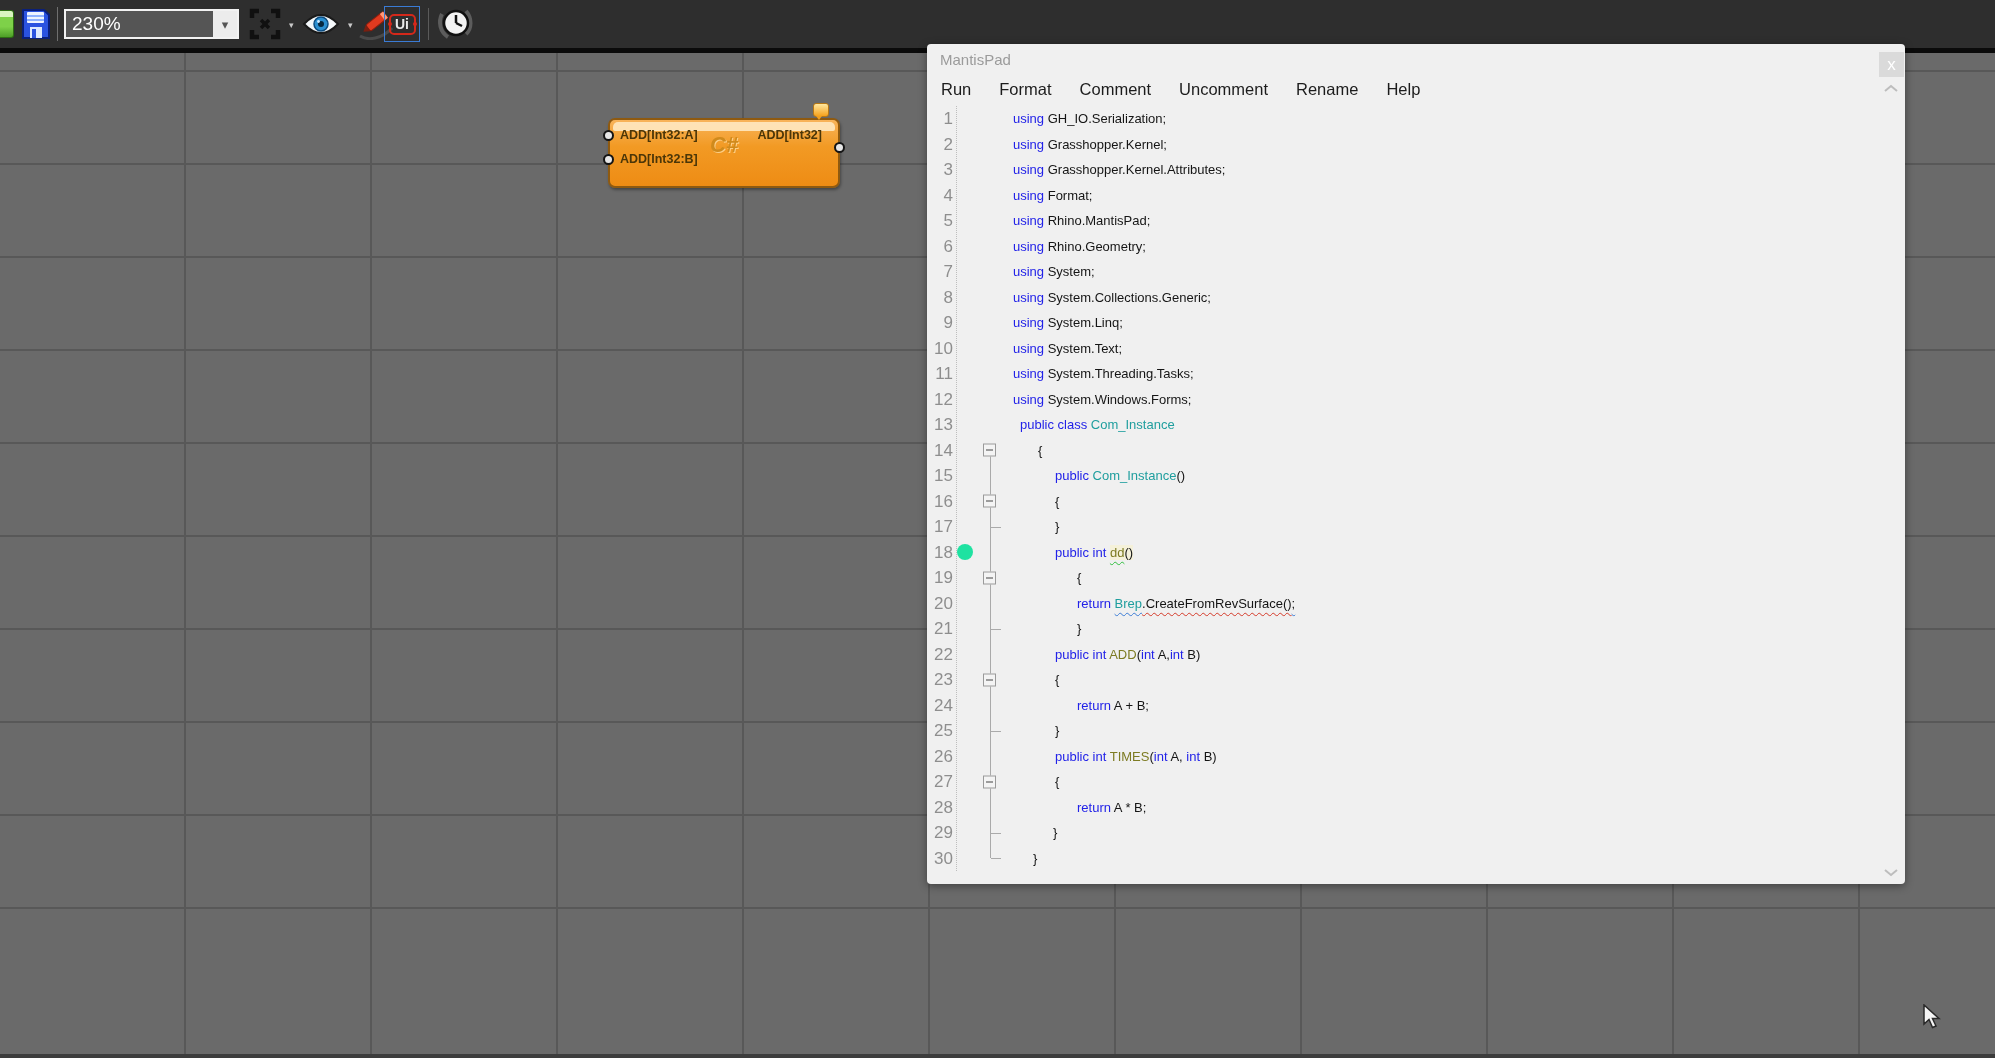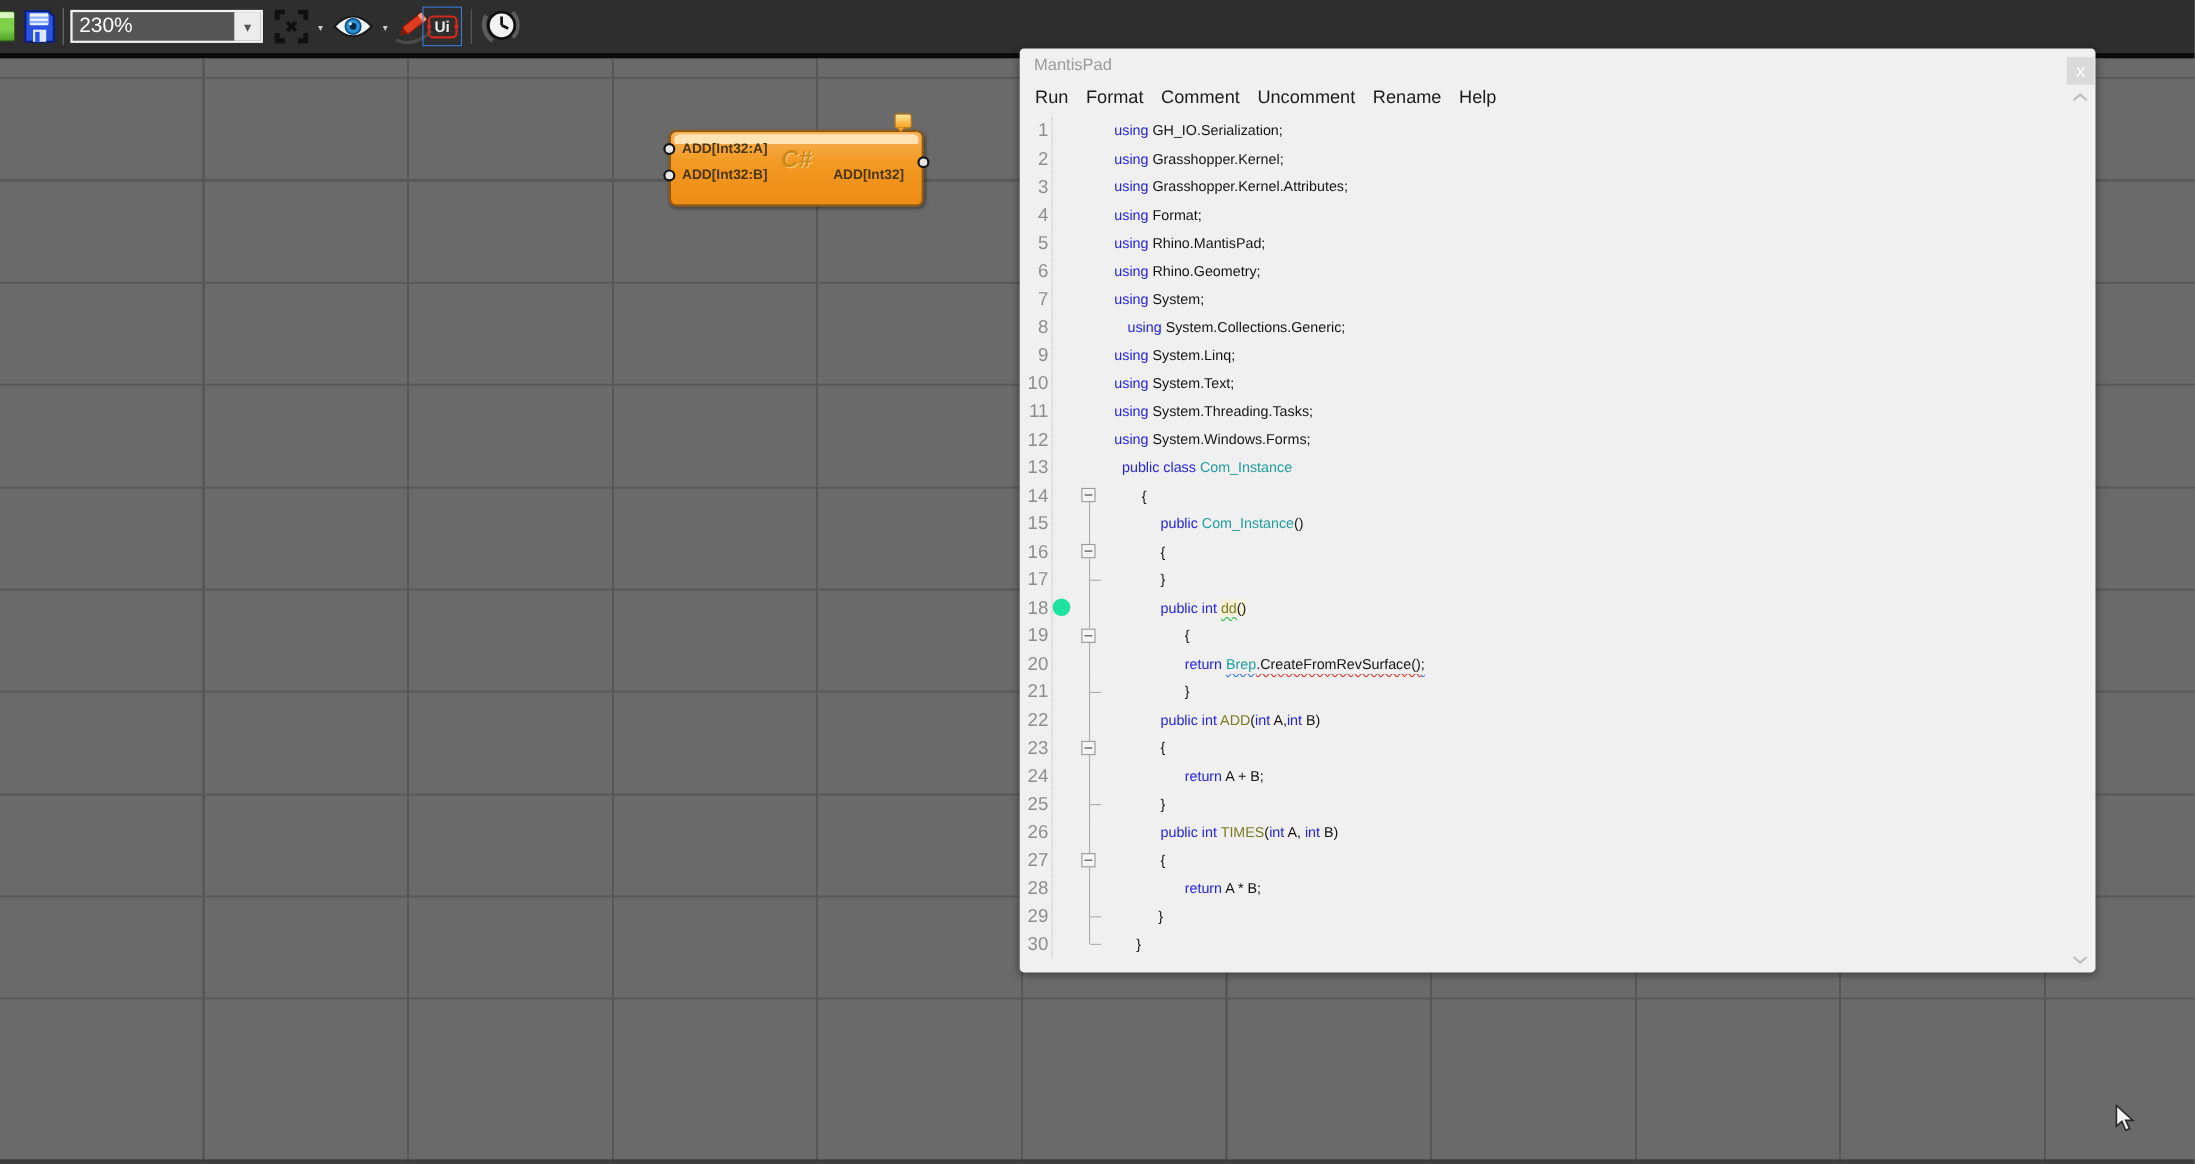--- a/index.html
+++ b/index.html
@@ -51,21 +51,21 @@
 
   
   .editor { position:absolute; left:927px; top:44px; width:978px; height:840px;
             background:#f0f0f0; border-radius:4px; z-index:10;
             box-shadow:0 2px 8px rgba(0,0,0,.4); }
   .ed-title { position:absolute; left:13px; top:7px; font-size:15px; color:#9b9b9b; }
   .ed-close { position:absolute; right:1px; top:8px; width:25px; height:25px; background:#dadada;
               color:#ffffff; font-size:17px; line-height:25px; text-align:center; }
   .ed-chev { position:absolute; right:6px; width:16px; height:9px; }
   .ed-chev svg { display:block; }
-  .menubar { position:absolute; left:14px; top:36px; display:flex; gap:16px; }
+  .menubar { position:absolute; left:14px; top:36px; display:flex; gap:28px; }
   .menubar span { font-size:16.5px; color:#1c1c1c; }
 
   .code-area { position:absolute; left:0; top:62px; right:14px; }
   .code-area .divider { position:absolute; left:29px; top:0; bottom:0;
                         border-left:1px dotted #bdbdbd; }
   .row { display:flex; height:25.5px; position:relative; }
   .ln  { width:26px; text-align:right; font-size:17px; color:#8e8e8e; line-height:25.5px; }
   .gut { position:relative; width:58px; height:100%; }
   .vl  { position:absolute; left:37px; top:0; bottom:0; width:1px; background:#aaaaaa; }
   .vl.down { top:50%; } .vl.up { bottom:50%; }
@@ -168,21 +168,21 @@
 <div class="canvas">
   <div class="canvas-bottom"></div>
 </div>
 
 <div class="gh-comp">
   <div class="gh-top"></div>
   <div class="balloon"></div>
   <span class="gh-lab" style="left:10px; top:8px;">ADD[Int32:A]</span>
   <span class="gh-lab" style="left:10px; top:32px;">ADD[Int32:B]</span>
   <span class="gh-logo">C#</span>
-  <span class="gh-lab" style="right:16px; top:32px;">ADD[Int32]</span>
+  <span class="gh-lab" style="right:16px; top:8px;">ADD[Int32]</span>
   <span class="nub" style="left:-7px; top:10px;"></span>
   <span class="nub" style="left:-7px; top:34px;"></span>
   <span class="nub" style="right:-7px; top:22px;"></span>
 </div>
 
 <div class="editor">
   <div class="ed-title">MantisPad</div>
   <div class="ed-close">x</div>
 
   <div class="ed-chev" style="top:40px;">
@@ -239,21 +239,21 @@
         <div class="code" style="padding-left: 2px;"><span class="kw">using</span><span class="pl"> Rhino.Geometry;</span></div>
       </div>
       <div class="row">
         <div class="ln">7</div>
         <div class="gut"></div>
         <div class="code" style="padding-left: 2px;"><span class="kw">using</span><span class="pl"> System;</span></div>
       </div>
       <div class="row">
         <div class="ln">8</div>
         <div class="gut"></div>
-        <div class="code" style="padding-left: 2px; margin-left: 12px;"><span class="kw">using</span><span class="pl"> System.Collections.Generic;</span></div>
+        <div class="code" style="padding-left: 2px;"><span class="kw">using</span><span class="pl"> System.Collections.Generic;</span></div>
       </div>
       <div class="row">
         <div class="ln">9</div>
         <div class="gut"></div>
         <div class="code" style="padding-left: 2px;"><span class="kw">using</span><span class="pl"> System.Linq;</span></div>
       </div>
       <div class="row">
         <div class="ln">10</div>
         <div class="gut"></div>
         <div class="code" style="padding-left: 2px;"><span class="kw">using</span><span class="pl"> System.Text;</span></div>

